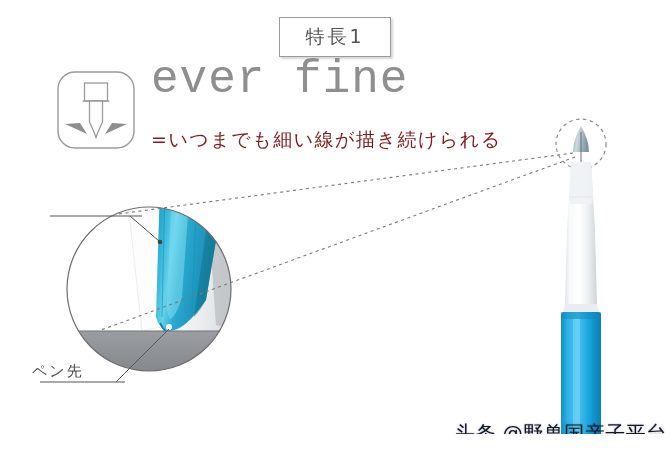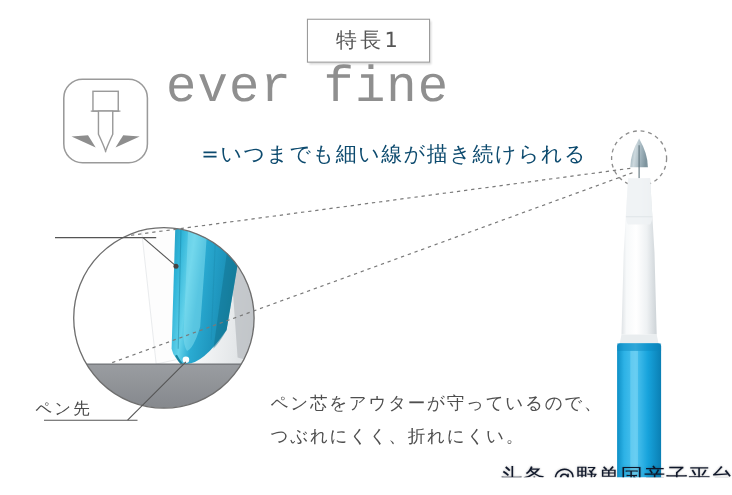--- a/index.html
+++ b/index.html
@@ -60,25 +60,24 @@
     letter-spacing: 1px;
     font-family: Liberation Mono, monospace;
     line-height: 56px;
     white-space: nowrap;
   }
   #brand-tagline {
     position: absolute;
     left: 151px;
     top: 127px;
     font-size: 19px;
-    color: #0c4a6e;
+    color: #7f1d1d;
     letter-spacing: 1.5px;
     font-family: "DejaVu Sans", "Liberation Sans", sans-serif;
     white-space: nowrap;
-    margin-left: 32px;
   }
 
   
   #magnifier {
     position: absolute;
     left: 56px;
     top: 205px;
     width: 186px;
     height: 168px;
   }
@@ -218,24 +217,20 @@
         <path d="M-10 126 L200 126 L200 180 L-10 180 Z" fill="url(#surfGrad)"></path>
         <line x1="-10" y1="126" x2="200" y2="126" stroke="#6f7276" stroke-width="1"></line>
       </g>
 
       <circle cx="93" cy="84" r="82" fill="none" stroke="#6e6e6e" stroke-width="1.2"></circle>
     </svg>
   </div>
 
   <div class="callout-label" id="label-pentip">ペン先</div>
 
-  <div id="body-copy">
-    <div>ペン芯をアウターが守っているので、</div>
-    <div>つぶれにくく、折れにくい。</div>
-  </div>
 
   <div id="pen-figure">
     <svg width="130" height="332" viewBox="0 0 130 332">
       <defs>
         <linearGradient id="bodyGrad" x1="0" y1="0" x2="1" y2="0">
           <stop offset="0%" stop-color="#dfe3e6"></stop>
           <stop offset="14%" stop-color="#f7f9fa"></stop>
           <stop offset="42%" stop-color="#ffffff"></stop>
           <stop offset="72%" stop-color="#eef1f3"></stop>
           <stop offset="100%" stop-color="#cdd3d7"></stop>

